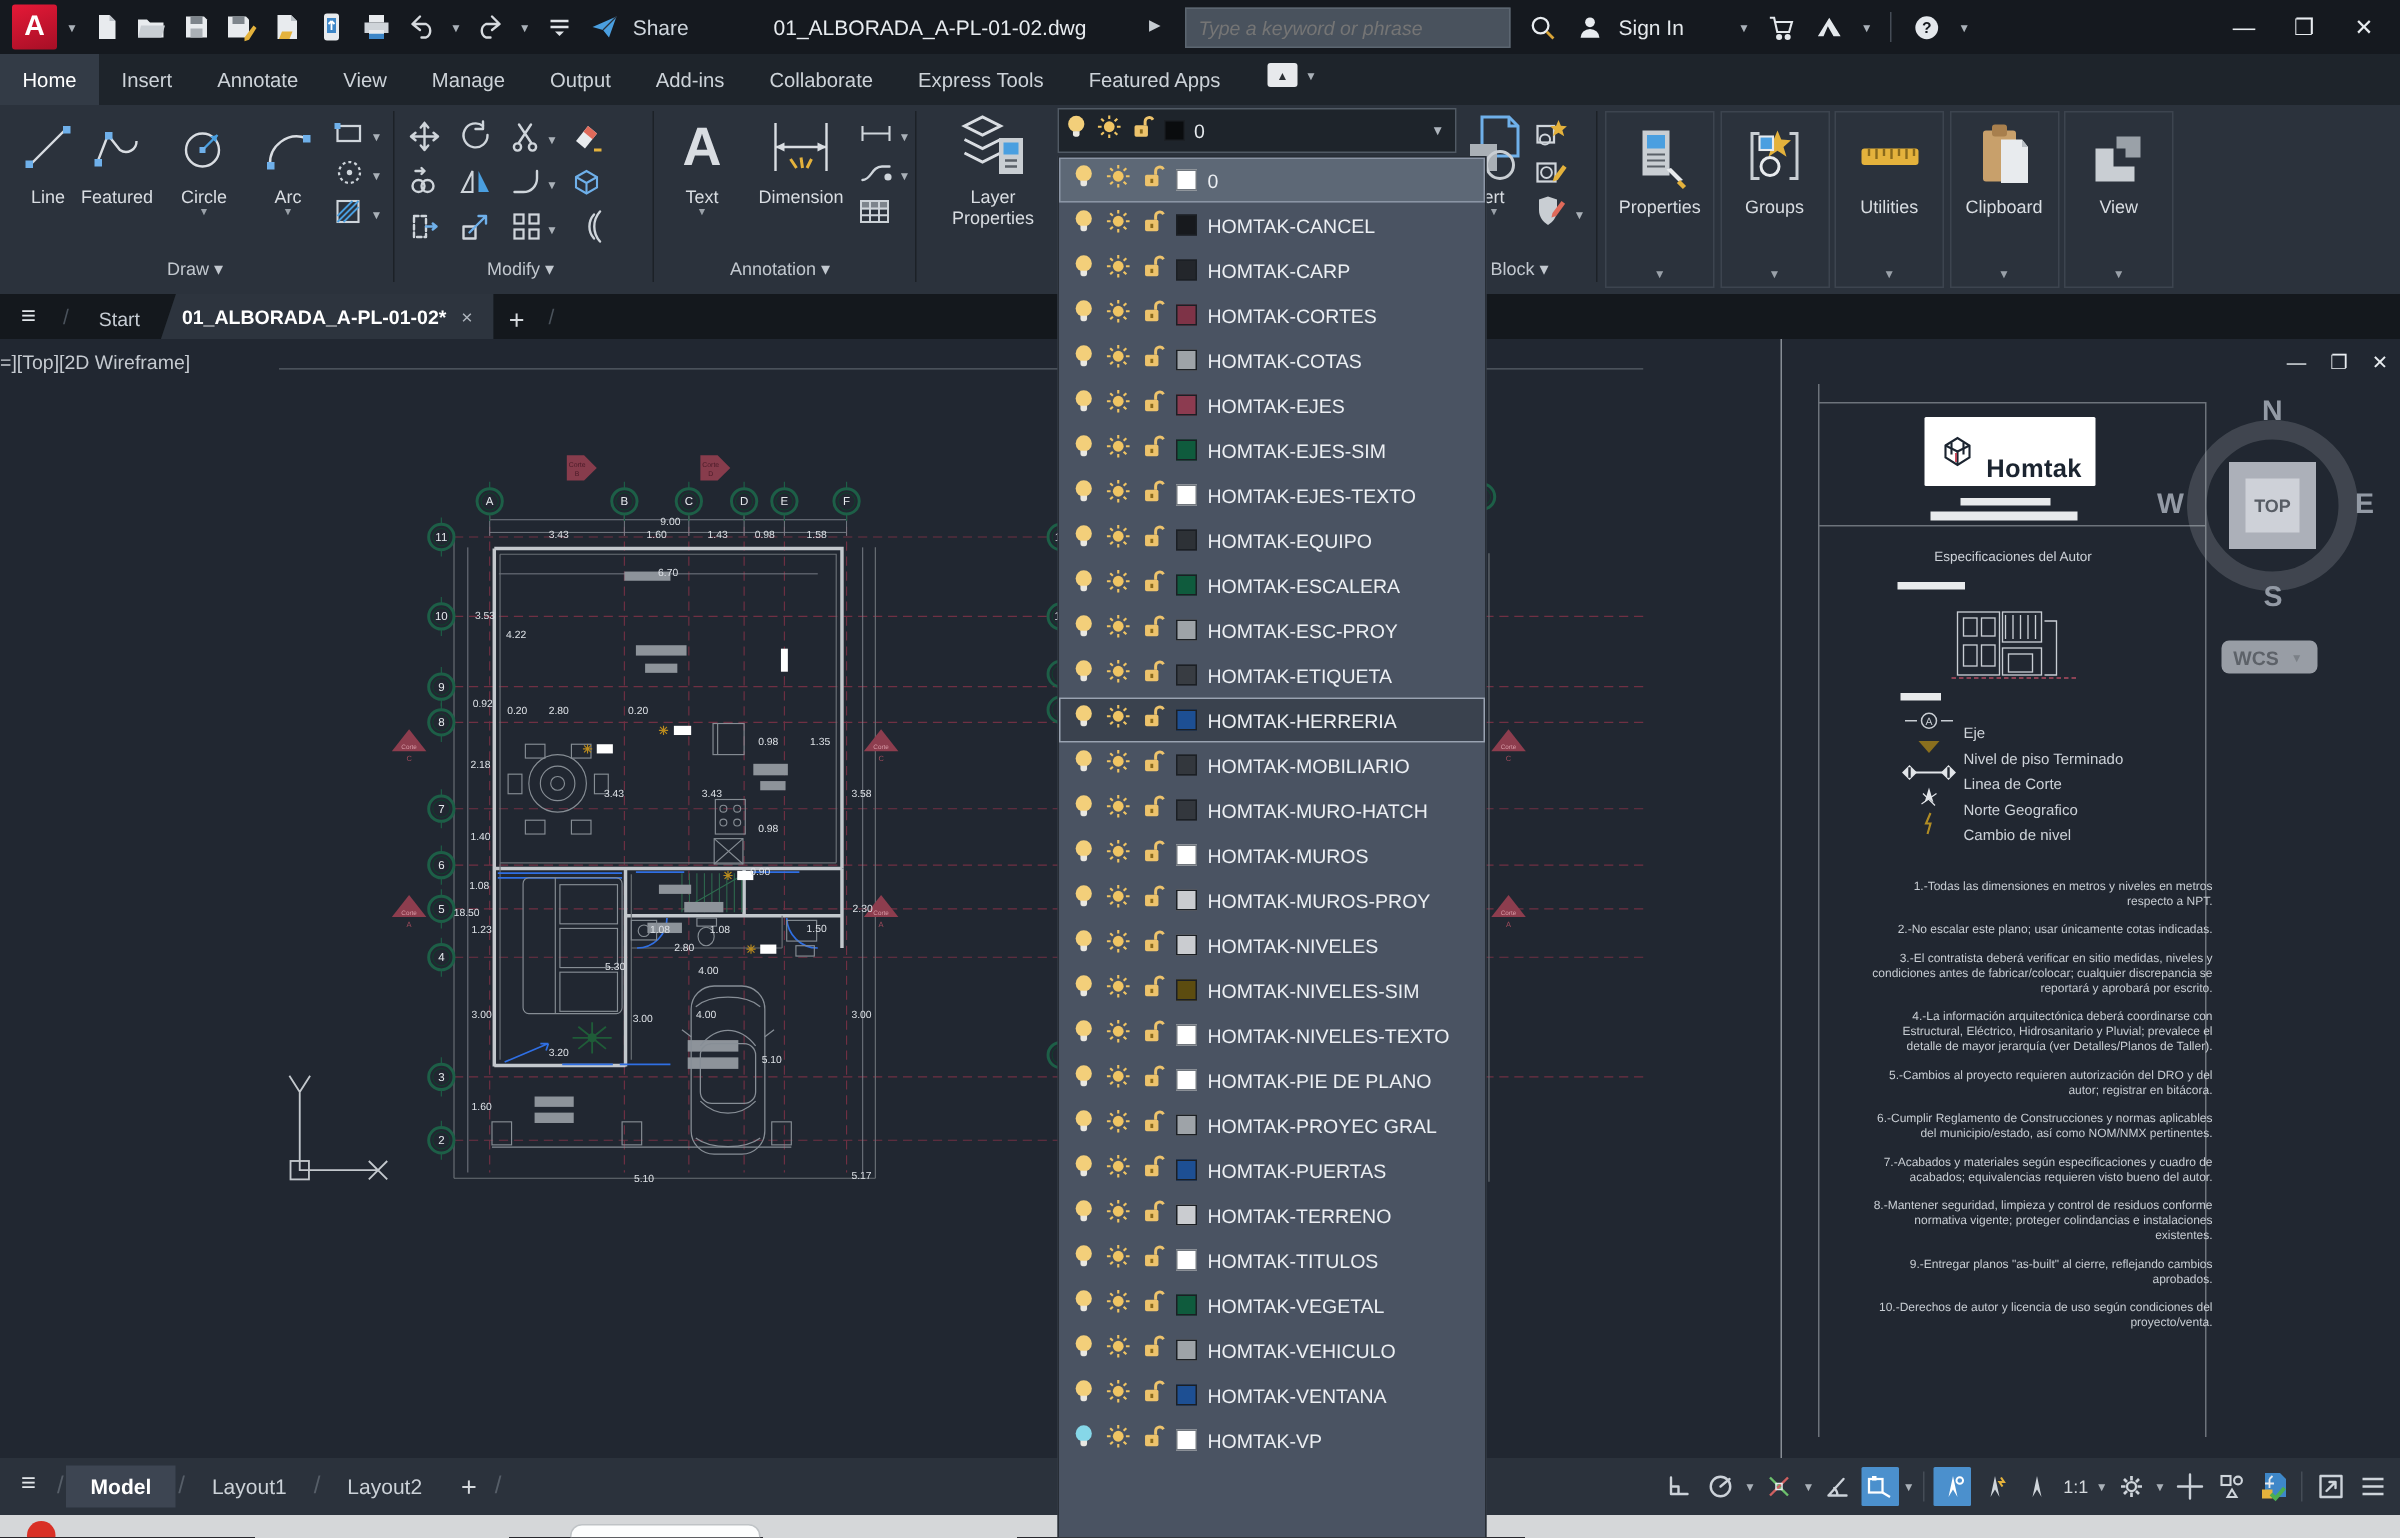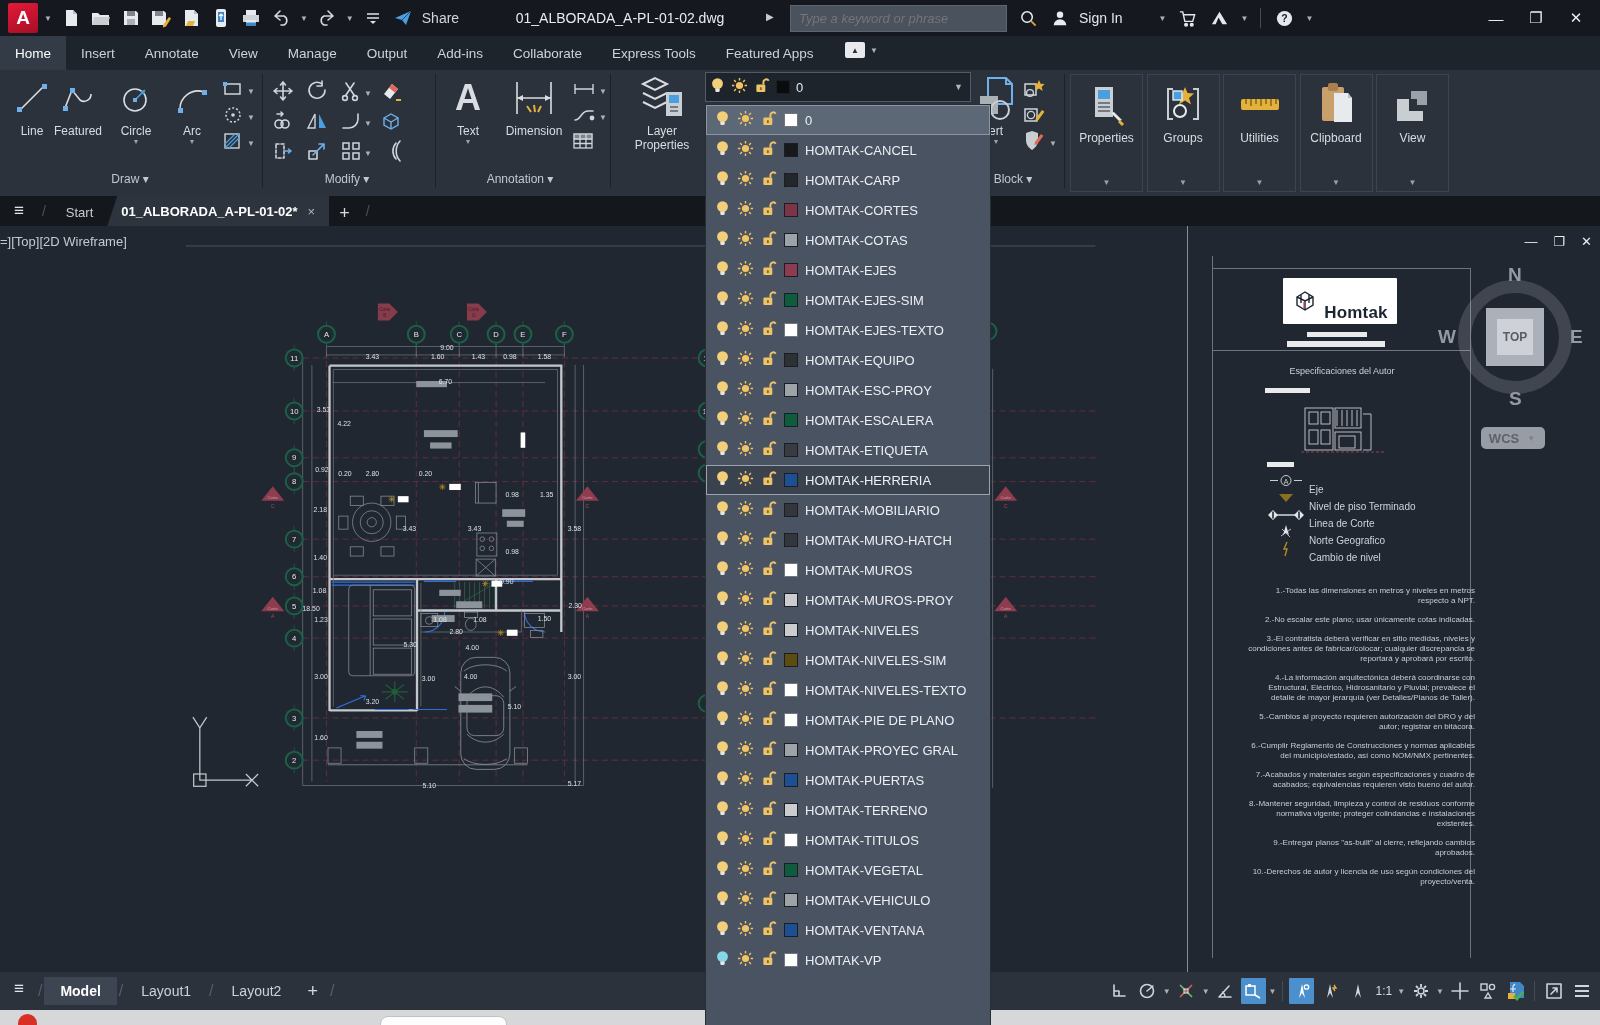--- a/index.html
+++ b/index.html
@@ -1219,41 +1219,41 @@
             <circle cx="9" cy="9" r="3.8" fill="#f0c463"></circle>
             <g stroke="#f0c463" stroke-width="1.5">
               <path d="M9 1 v2.6 M9 14.4 V17 M1 9 h2.6 M14.4 9 H17 M3.3 3.3 l1.9 1.9 M12.8 12.8 l1.9 1.9 M14.7 3.3 l-1.9 1.9 M5.2 12.8 l-1.9 1.9"></path>
             </g>
           </svg></span>
       <span><svg width="16" height="17" viewBox="0 0 17 17">
             <rect x="2.5" y="7.5" width="9.5" height="8" rx="1.2" fill="#edc36c"></rect>
             <path d="M10 7.5 V4.8 a3 3 0 0 1 5.6 -1.3" stroke="#edc36c" stroke-width="2.1" fill="none"></path>
             <rect x="6.3" y="10.3" width="2" height="3" fill="#8a6a1c"></rect>
           </svg></span>
+      <span class="sw" style="background:#0f5b3d;border-color:#1b1f24"></span>
+        <span class="nm">HOMTAK-ESCALERA</span>
+      </div>
+      <div class="lrowi">
+        <span><svg width="15" height="17" viewBox="0 0 14 17">
+            <circle cx="7" cy="6.6" r="5.4" fill="#f3cf7a"></circle>
+            <path d="M4.8 11.5 h4.4 v2.2 a1.4 1.4 0 0 1 -1.4 1.4 h-1.6 a1.4 1.4 0 0 1 -1.4 -1.4 Z" fill="#e9e7e1"></path>
+          </svg></span>
+      <span><svg width="17" height="17" viewBox="0 0 18 18">
+            <circle cx="9" cy="9" r="3.8" fill="#f0c463"></circle>
+            <g stroke="#f0c463" stroke-width="1.5">
+              <path d="M9 1 v2.6 M9 14.4 V17 M1 9 h2.6 M14.4 9 H17 M3.3 3.3 l1.9 1.9 M12.8 12.8 l1.9 1.9 M14.7 3.3 l-1.9 1.9 M5.2 12.8 l-1.9 1.9"></path>
+            </g>
+          </svg></span>
+      <span><svg width="16" height="17" viewBox="0 0 17 17">
+            <rect x="2.5" y="7.5" width="9.5" height="8" rx="1.2" fill="#edc36c"></rect>
+            <path d="M10 7.5 V4.8 a3 3 0 0 1 5.6 -1.3" stroke="#edc36c" stroke-width="2.1" fill="none"></path>
+            <rect x="6.3" y="10.3" width="2" height="3" fill="#8a6a1c"></rect>
+          </svg></span>
       <span class="sw" style="background:#9ea3a8;border-color:#1b1f24"></span>
         <span class="nm">HOMTAK-ESC-PROY</span>
-      </div>
-      <div class="lrowi">
-        <span><svg width="15" height="17" viewBox="0 0 14 17">
-            <circle cx="7" cy="6.6" r="5.4" fill="#f3cf7a"></circle>
-            <path d="M4.8 11.5 h4.4 v2.2 a1.4 1.4 0 0 1 -1.4 1.4 h-1.6 a1.4 1.4 0 0 1 -1.4 -1.4 Z" fill="#e9e7e1"></path>
-          </svg></span>
-      <span><svg width="17" height="17" viewBox="0 0 18 18">
-            <circle cx="9" cy="9" r="3.8" fill="#f0c463"></circle>
-            <g stroke="#f0c463" stroke-width="1.5">
-              <path d="M9 1 v2.6 M9 14.4 V17 M1 9 h2.6 M14.4 9 H17 M3.3 3.3 l1.9 1.9 M12.8 12.8 l1.9 1.9 M14.7 3.3 l-1.9 1.9 M5.2 12.8 l-1.9 1.9"></path>
-            </g>
-          </svg></span>
-      <span><svg width="16" height="17" viewBox="0 0 17 17">
-            <rect x="2.5" y="7.5" width="9.5" height="8" rx="1.2" fill="#edc36c"></rect>
-            <path d="M10 7.5 V4.8 a3 3 0 0 1 5.6 -1.3" stroke="#edc36c" stroke-width="2.1" fill="none"></path>
-            <rect x="6.3" y="10.3" width="2" height="3" fill="#8a6a1c"></rect>
-          </svg></span>
-      <span class="sw" style="background:#0f5b3d;border-color:#1b1f24"></span>
-        <span class="nm">HOMTAK-ESCALERA</span>
       </div>
       <div class="lrowi">
         <span><svg width="15" height="17" viewBox="0 0 14 17">
             <circle cx="7" cy="6.6" r="5.4" fill="#f3cf7a"></circle>
             <path d="M4.8 11.5 h4.4 v2.2 a1.4 1.4 0 0 1 -1.4 1.4 h-1.6 a1.4 1.4 0 0 1 -1.4 -1.4 Z" fill="#e9e7e1"></path>
           </svg></span>
       <span><svg width="17" height="17" viewBox="0 0 18 18">
             <circle cx="9" cy="9" r="3.8" fill="#f0c463"></circle>
             <g stroke="#f0c463" stroke-width="1.5">
               <path d="M9 1 v2.6 M9 14.4 V17 M1 9 h2.6 M14.4 9 H17 M3.3 3.3 l1.9 1.9 M12.8 12.8 l1.9 1.9 M14.7 3.3 l-1.9 1.9 M5.2 12.8 l-1.9 1.9"></path>

